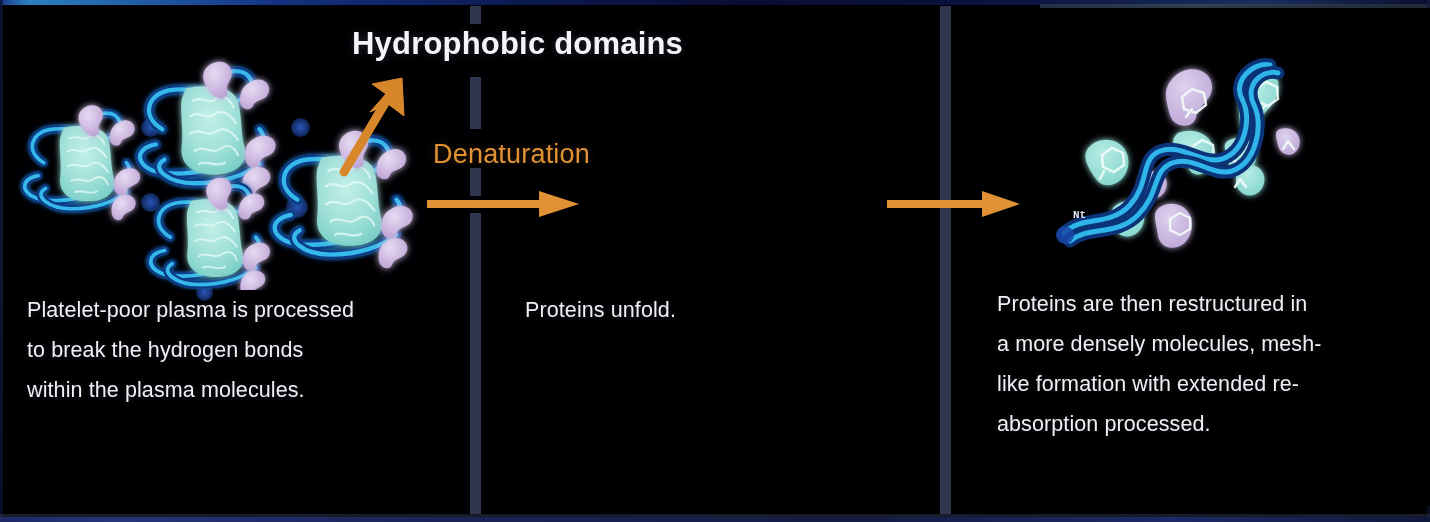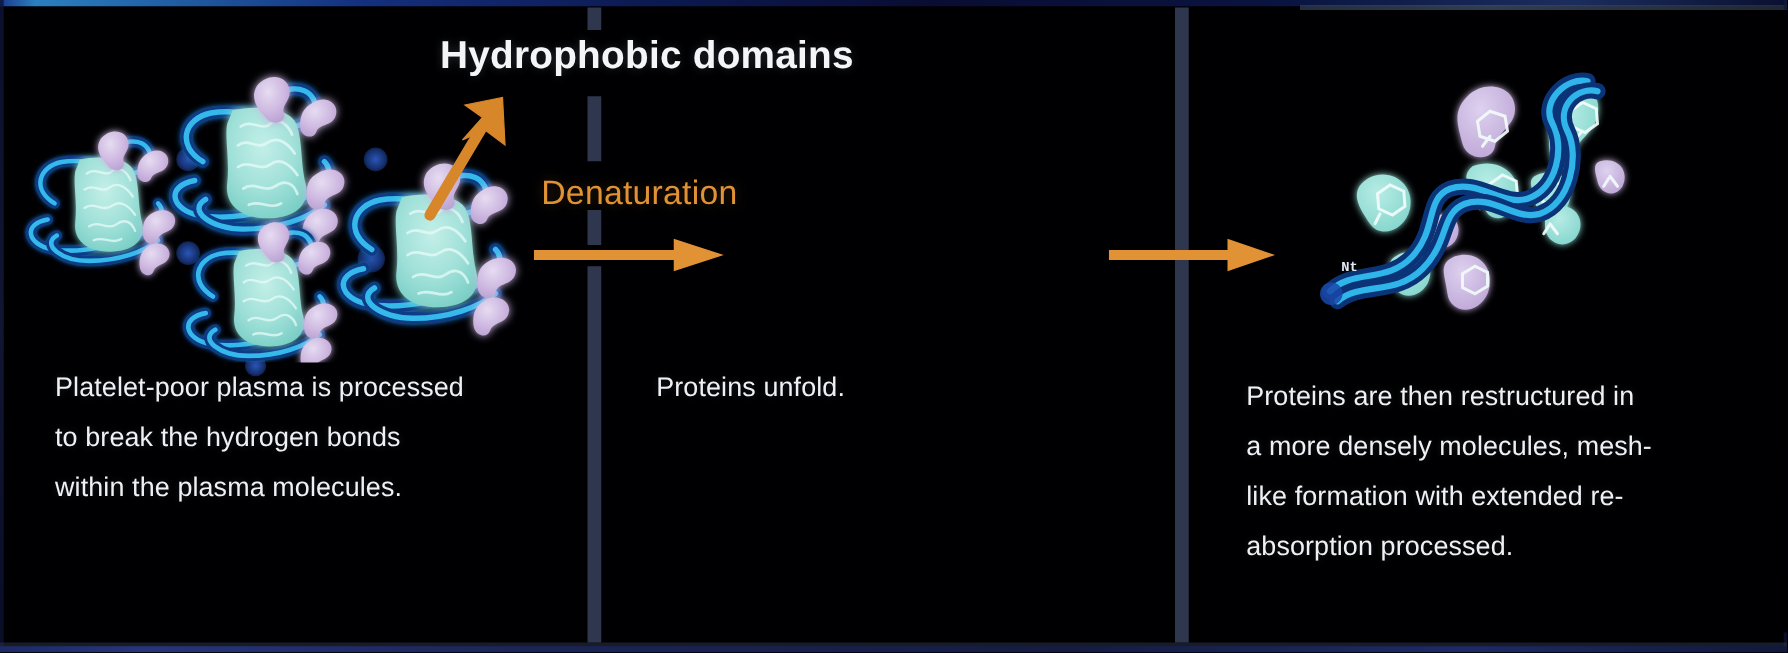--- a/index.html
+++ b/index.html
@@ -70,23 +70,23 @@
     position: absolute; left: 433px; top: 139px;
     font-size: 27px; color: #e09234; letter-spacing: .2px;
     white-space: nowrap; text-shadow: 0 0 10px rgba(224,146,52,.25);
   }
   .caption {
     position: absolute;
     color: #eef0f4; font-size: 21.5px; line-height: 40px;
     letter-spacing: .1px;
     text-shadow: 0 0 6px rgba(210,225,255,.13);
   }
-  #caption-1 { left: 27px;  top: 290px; width: 420px; margin-left: 17px; }
+  #caption-1 { left: 27px;  top: 290px; width: 420px; }
   #caption-2 { left: 525px; top: 290px; width: 400px; }
-  #caption-3 { left: 997px; top: 297px; width: 400px; }
+  #caption-3 { left: 997px; top: 284px; width: 400px; }
   .caption span { display: block; white-space: nowrap; }
   
   .arrow-h { position: absolute; }
   #arrow-1 { left: 427px; top: 190px; }
   #arrow-2 { left: 887px; top: 190px; }
   #arrow-diag { left: 330px; top: 72px; }
   
   .art { position: absolute; }
   #art-1 { left: 18px;  top: 42px;  width: 420px; height: 248px; }
   #art-2 { left: 575px; top: 55px;  width: 250px; height: 225px; }

